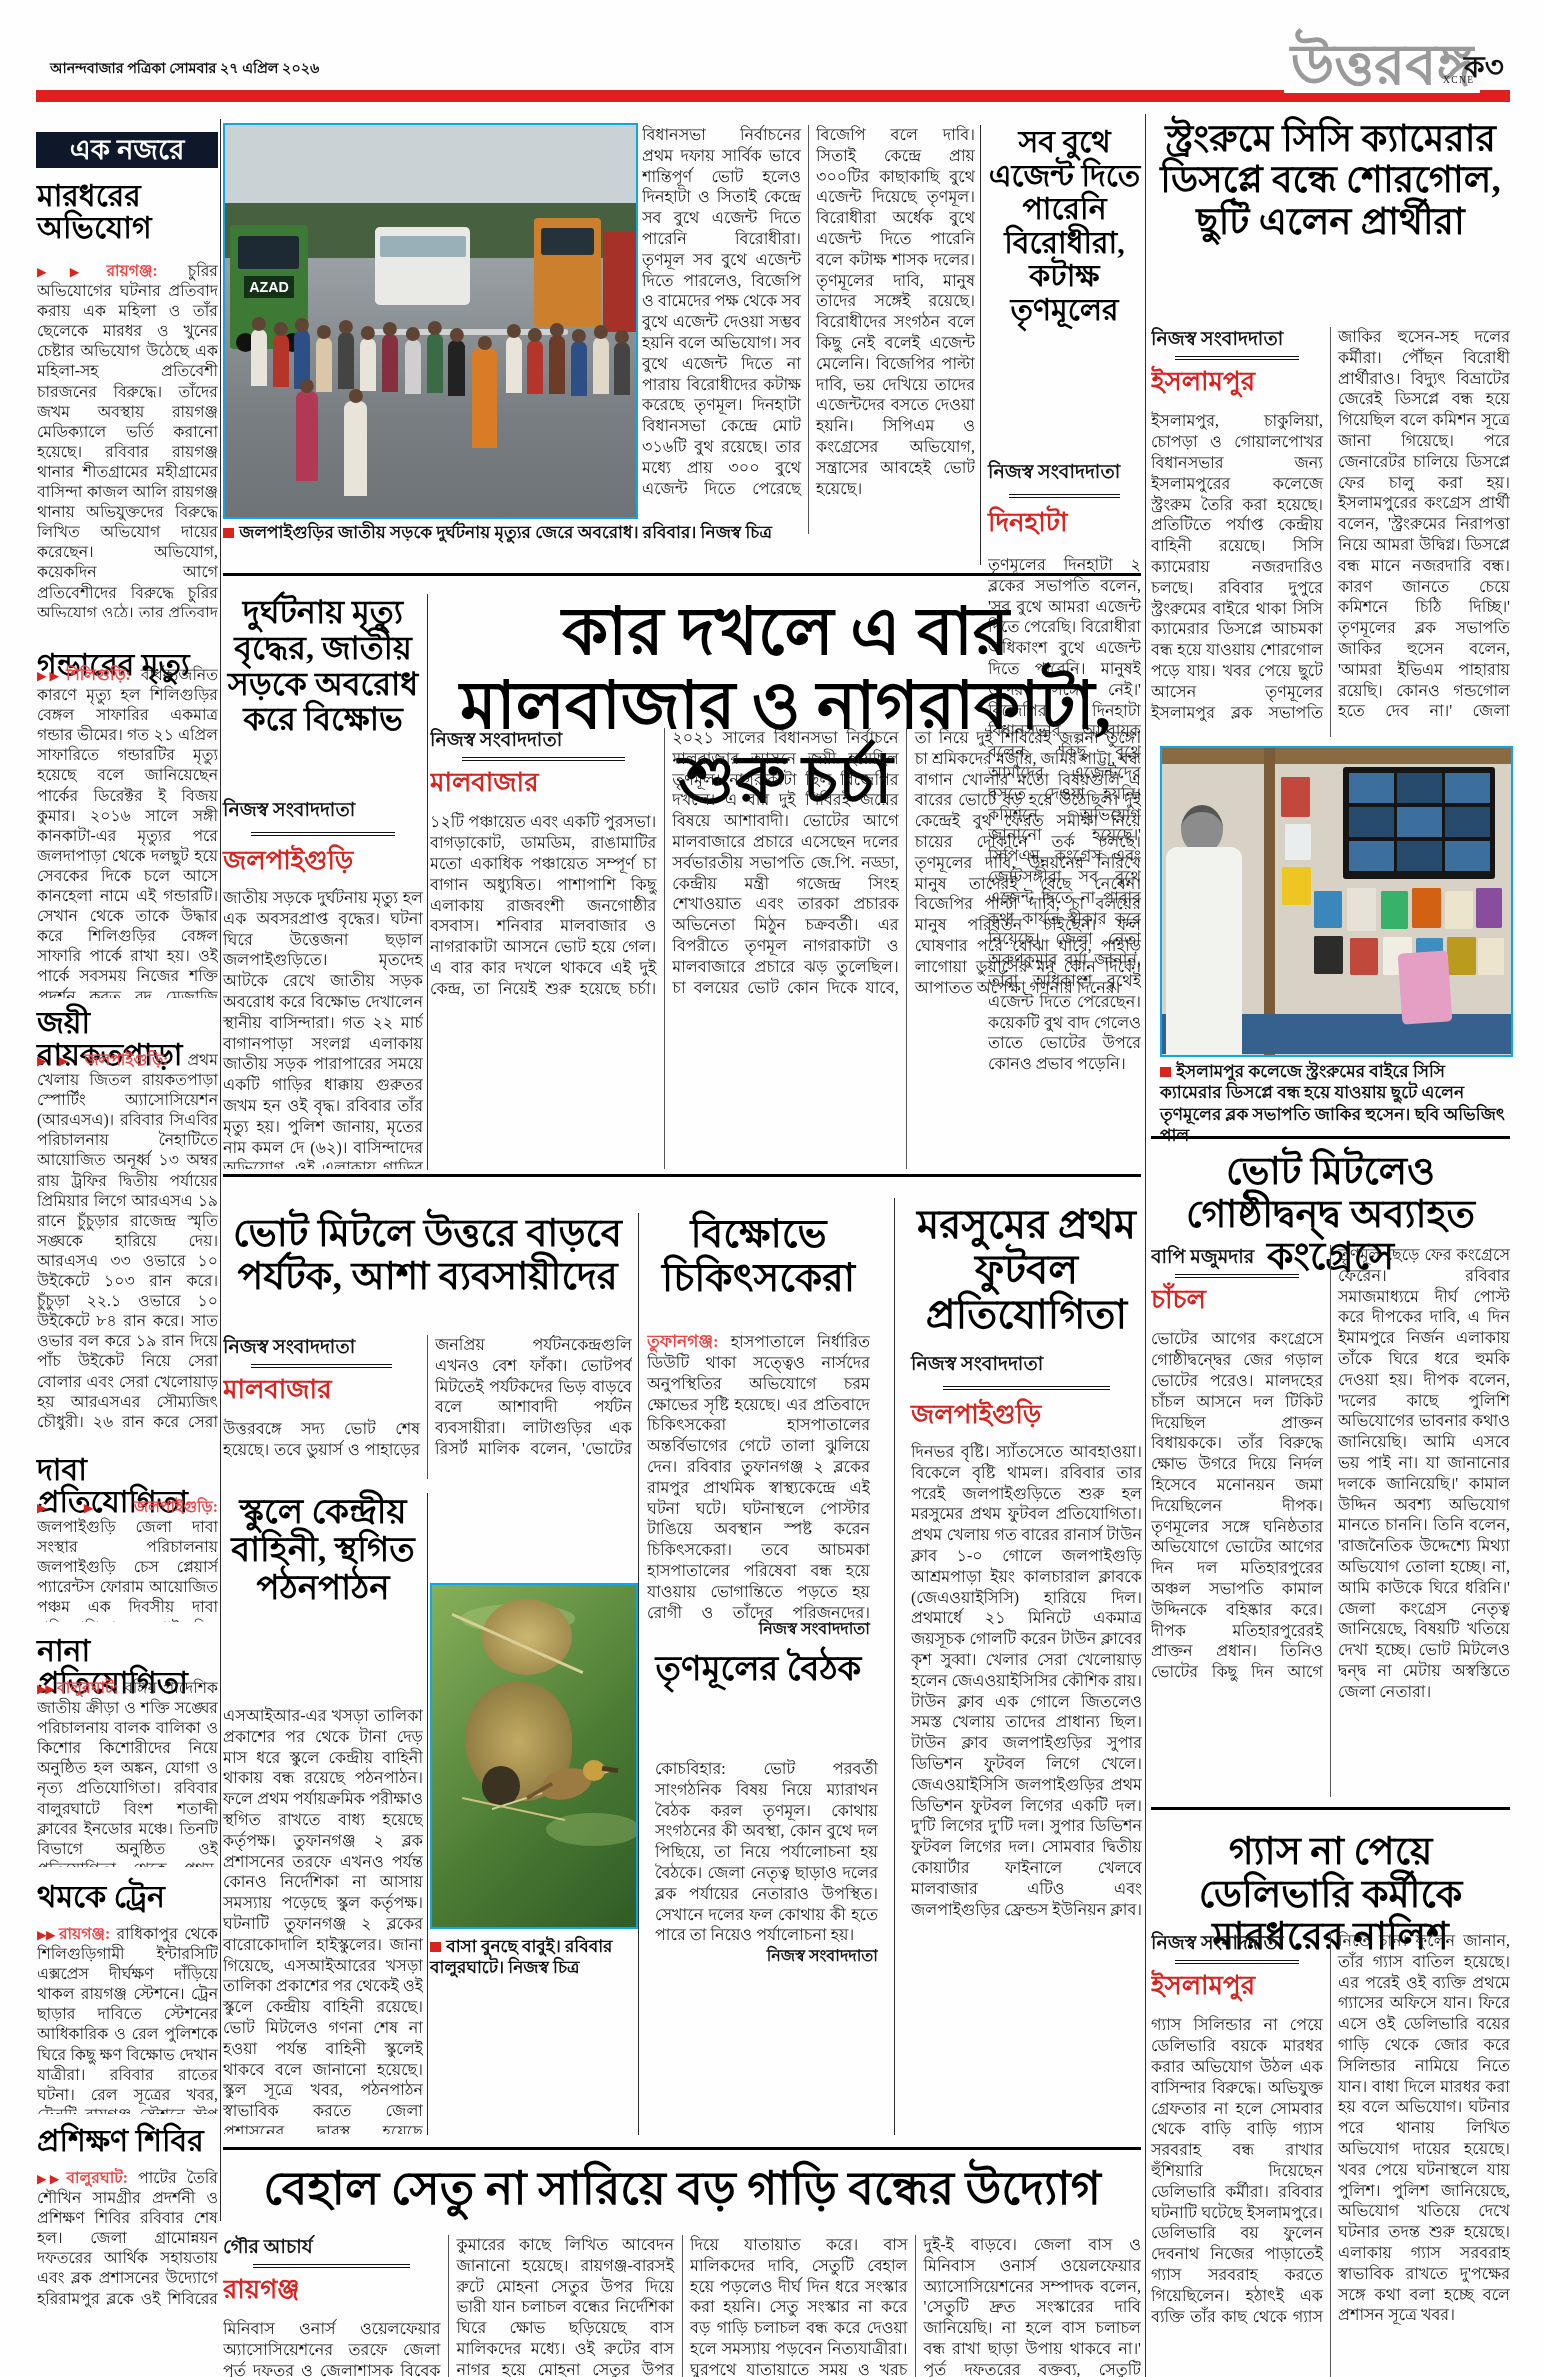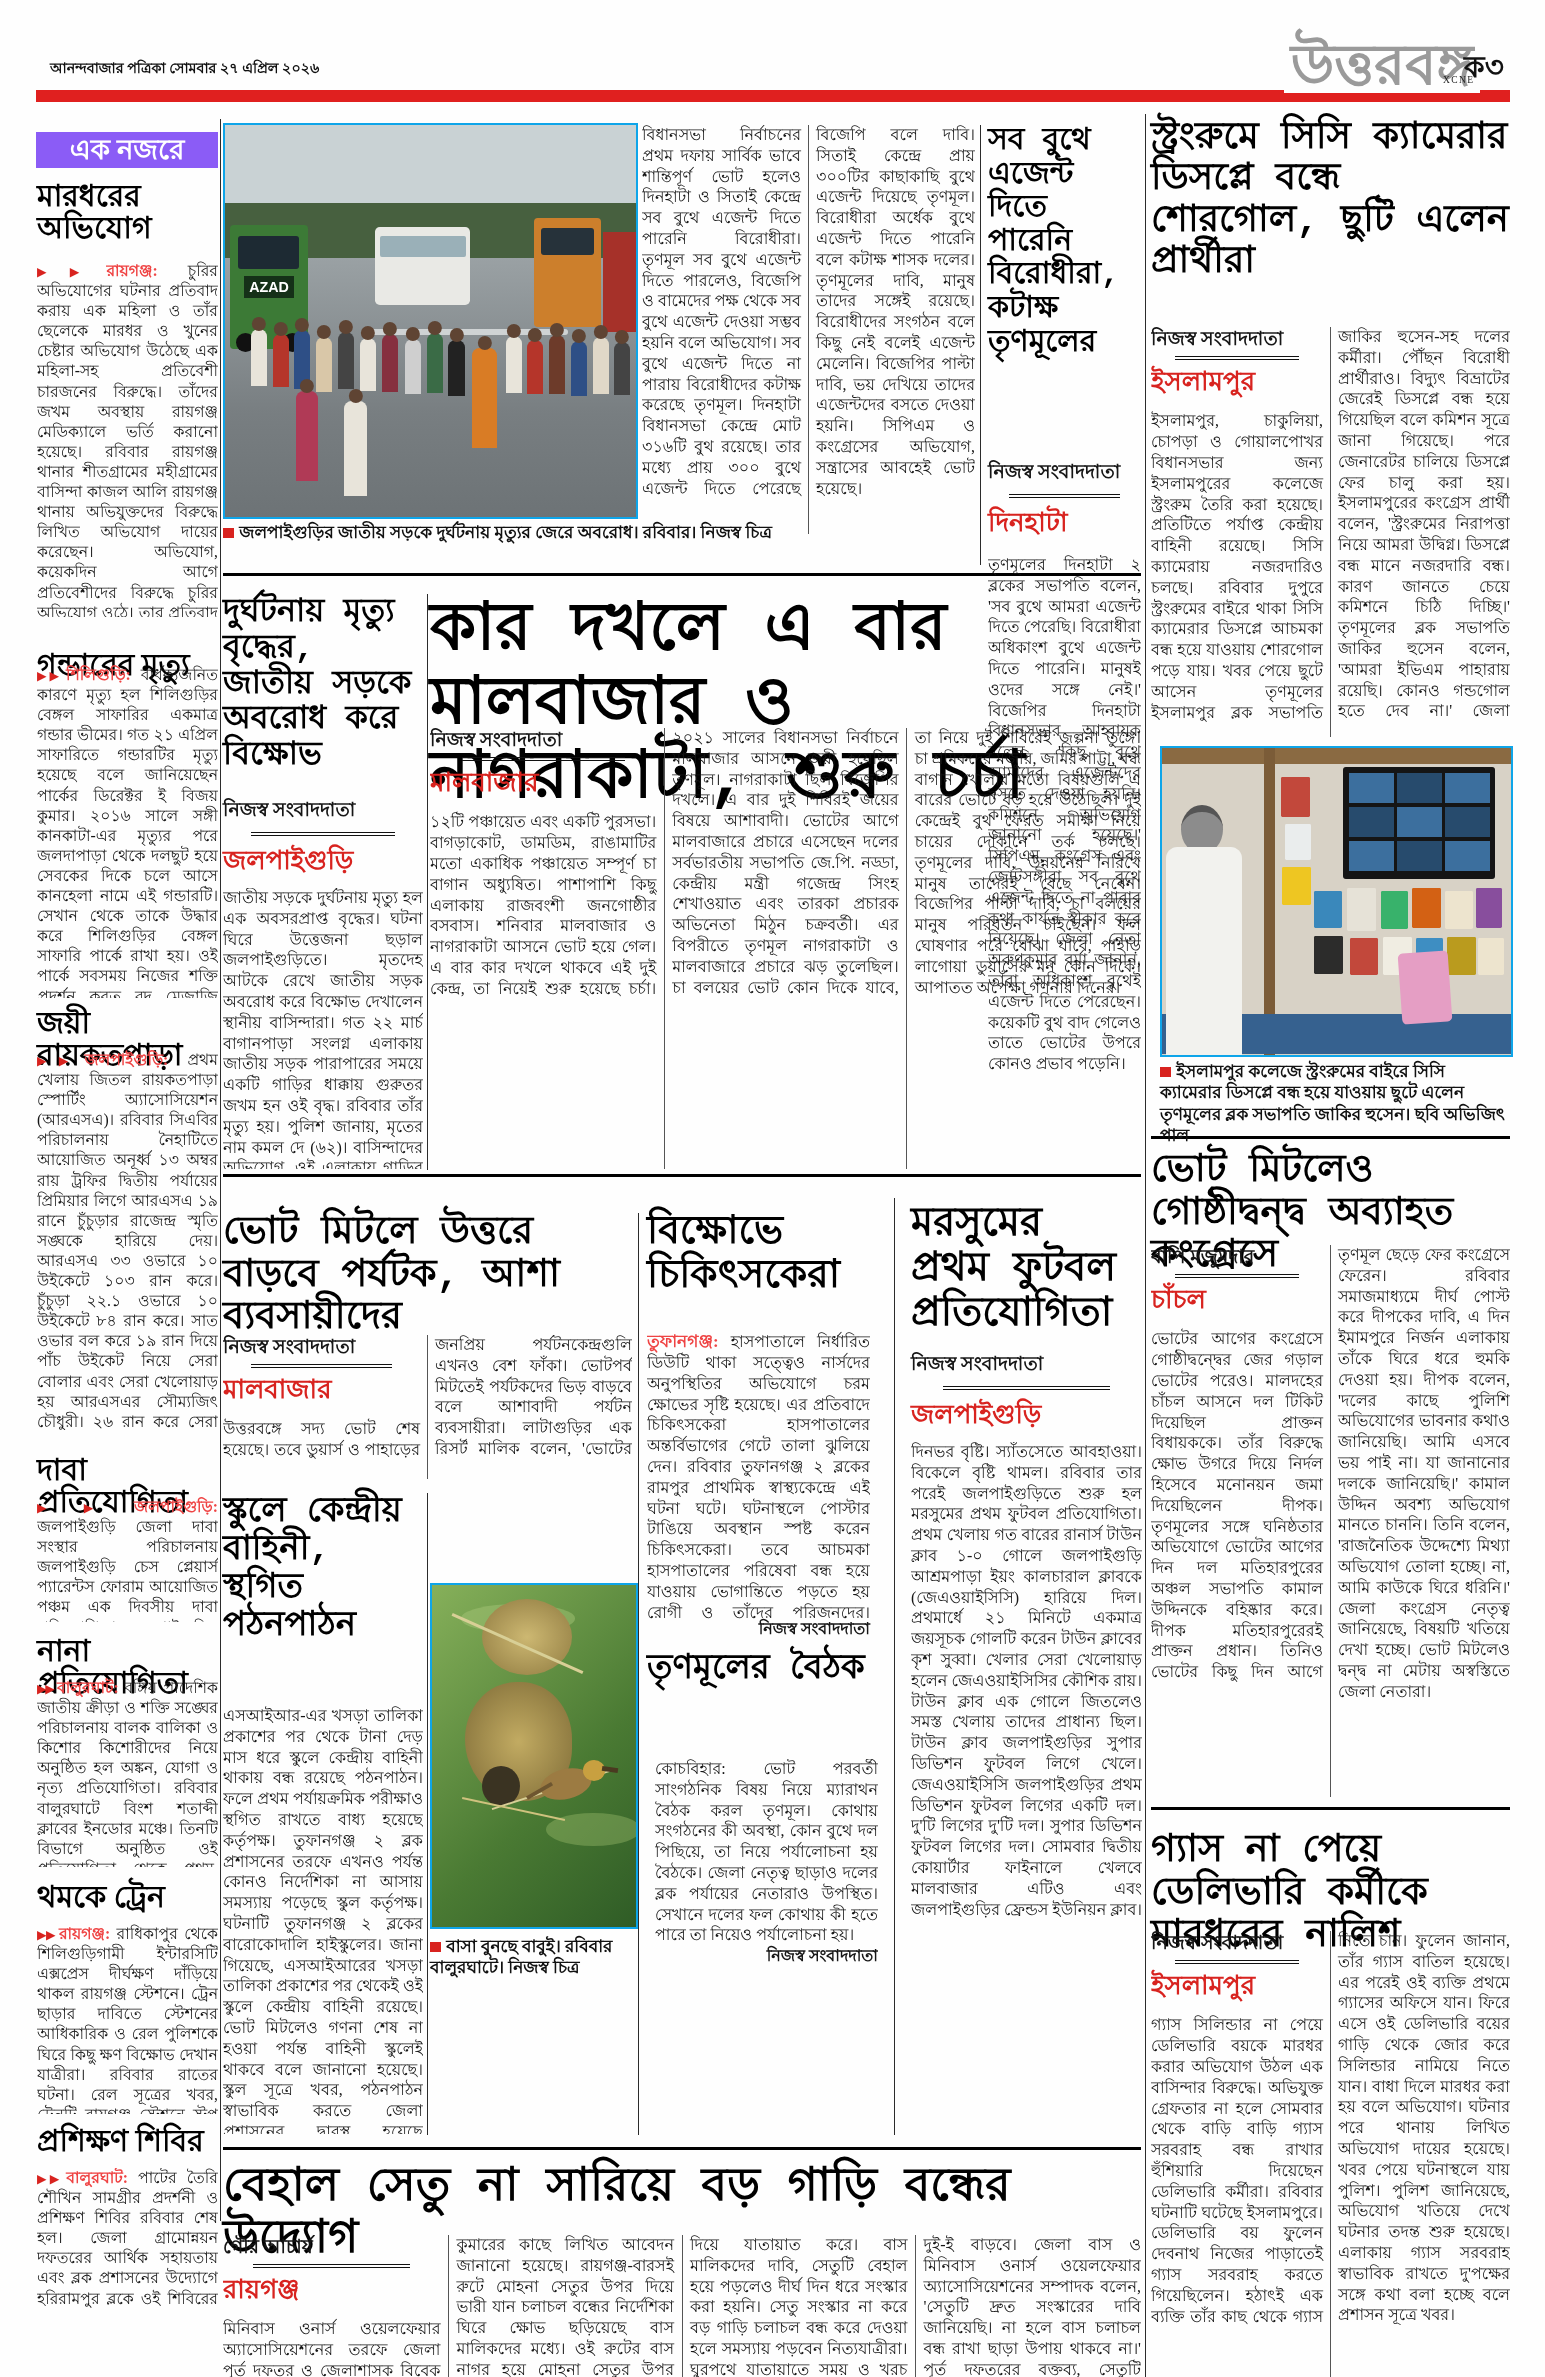--- a/index.html
+++ b/index.html
@@ -5,27 +5,27 @@
   html,body{margin:0;padding:0;background:#fff;}
   .page{position:relative;width:1545px;height:2389px;background:#fefefe;overflow:hidden;
         font-family:"Liberation Serif", serif;color:#161616;}
   .abs{position:absolute;}
   .edition{font-size:14.3px;font-weight:bold;color:#111;}
   .redbar{background:#e0201f;height:12.4px;}
   .masthead{font-size:56px;font-weight:bold;color:#9a9a9a;background:#fefefe;
             text-align:center;line-height:1;padding:0 6.7px;}
   .pagecode{font-size:29.5px;font-weight:bold;color:#111;}
   .platecode{font-size:9.5px;color:#222;letter-spacing:1.4px;}
-  .bluebox{background:#8b5cf6;color:#fff;text-align:center;font-weight:bold;
+  .bluebox{background:#0f172a;color:#fff;text-align:center;font-weight:bold;
            font-size:27.6px;line-height:36px;}
   .sb-head{font-weight:bold;font-size:30px;line-height:1.05;color:#000;}
   .sb-body{font-size:15.7px;line-height:1.28;text-align:justify;overflow:hidden;}
   .bullet{color:#d8231f;font-size:12.4px;letter-spacing:-2.9px;margin-right:3.8px;}
   .sb-place{color:#ef4444;font-weight:bold;}
-  .h-center{font-weight:bold;line-height:1.12;color:#000;font-family:Liberation Mono, monospace;}
+  .h-center{font-weight:bold;text-align:center;line-height:1.12;color:#000;}
   .body-text{font-size:16px;line-height:1.3;text-align:justify;overflow:hidden;}
   .cols2{column-count:2;column-gap:15px;column-rule:0.5px solid #555;}
   .cols3{column-count:3;column-gap:16px;column-rule:0.5px solid #555;}
   .cols4{column-count:4;column-gap:16px;column-rule:0.5px solid #555;}
   .byline-block{text-align:left;break-inside:avoid;margin-bottom:12.4px;}
   .reporter{font-size:19px;font-weight:bold;}
   .byrule{width:72%;margin:4.8px auto 4.8px auto;border-top:1.9px solid #111;border-bottom:0.5px solid #111;height:1.9px;}
   .dateline{font-size:26px;font-weight:bold;color:#d8231f;}
   .caption{font-size:17px;font-weight:bold;color:#111;line-height:1.25;}
   .capmark{display:inline-block;width:10.5px;height:10.5px;background:#d8231f;margin-right:5.7px;}

